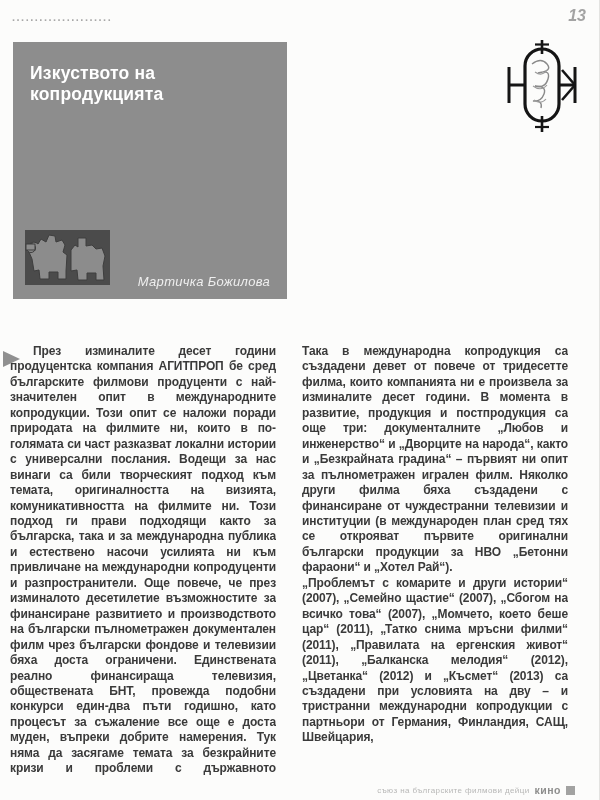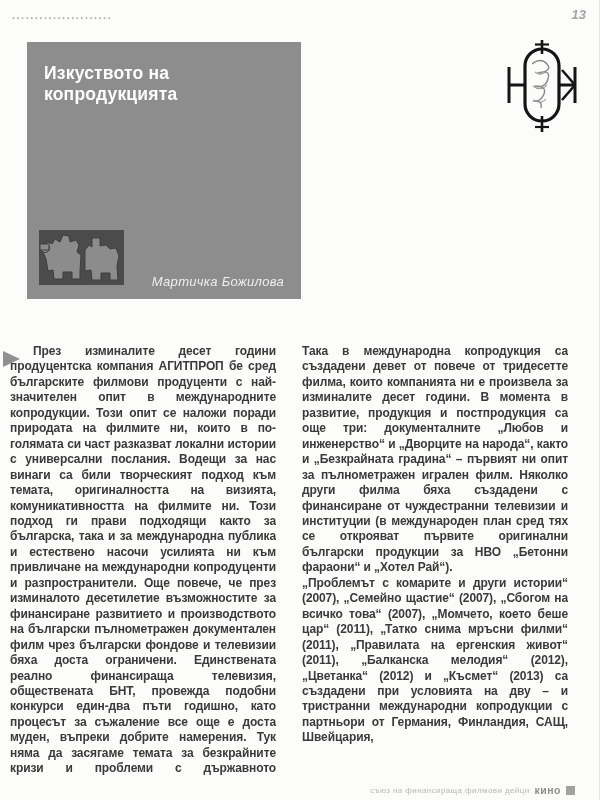--- a/index.html
+++ b/index.html
@@ -13,27 +13,26 @@
 
   
   .runhead{
     position:absolute;top:7px;left:12px;right:13px;
     display:flex;align-items:baseline;
     font-size:11px;font-weight:bold;color:#9d9d9d;
     white-space:nowrap;
   }
   .runhead .dots{letter-spacing:1.5px;color:#a8a8a8;font-weight:bold;}
   .runhead .rh-title{margin-left:2px;letter-spacing:.3px;}
-  .runhead .pageno{margin-left:auto;color:#a3a3a3;font-size:13px;font-style:italic;}
+  .runhead .pageno{margin-left:auto;color:#a3a3a3;font-size:16px;font-style:italic;}
 
   
   .title-box{
     position:absolute;left:13px;top:42px;width:274px;height:257px;
     background:#8d8d8d;
-    margin-left:14px;
   }
   .title-box h1{
     position:absolute;top:21px;left:17px;right:10px;margin:0;
     font-size:17.5px;line-height:21px;font-weight:bold;color:#ffffff;
     letter-spacing:.2px;
   }
   .agitprop-logo{position:absolute;left:12px;bottom:14px;width:85px;height:57px;}
   .author{
     position:absolute;right:17px;bottom:10px;
     font-size:13px;font-style:italic;color:#efefef;letter-spacing:.3px;
@@ -128,18 +127,18 @@
     <div class="col left">
       <p>През изминалите десет години продуцентска компания АГИТПРОП бе сред българските филмови продуценти с най-значителен опит в международните копродукции. Този опит се наложи поради природата на филмите ни, които в по-голямата си част разказват локални истории с универсални послания. Водещи за нас винаги са били творческият подход към темата, оригиналността на визията, комуникативността на филмите ни. Този подход ги прави подходящи както за българска, така и за международна публика и естествено насочи усилията ни към привличане на международни копродуценти и разпространители. Още повече, че през изминалото десетилетие възможностите за финансиране развитието и производството на български пълнометражен документален филм чрез български фондове и телевизии бяха доста ограничени. Единствената реално финансираща телевизия, обществената БНТ, провежда подобни конкурси един-два пъти годишно, като процесът за съжаление все още е доста муден, въпреки добрите намерения. Тук няма да засягаме темата за безкрайните кризи и проблеми с държавното финансиране на българските филми, свързани с практическото орязване на бюджета за кино почти наполовина през последните години. Ето защо за АГИТ-</p>
     </div>
     <div class="col right">
       <p>Така в международна копродукция са създадени девет от повече от тридесетте филма, които компанията ни е произвела за изминалите десет години. В момента в развитие, продукция и постпродукция са още три: документалните „Любов и инженерство“ и „Дворците на народа“, както и „Безкрайната градина“ – първият ни опит за пълнометражен игрален филм. Няколко други филма бяха създадени с финансиране от чуждестранни телевизии и институции (в международен план сред тях се открояват първите оригинални български продукции за НВО „Бетонни фараони“ и „Хотел Рай“).</p>
       <p>„Проблемът с комарите и други истории“ (2007), „Семейно щастие“ (2007), „Сбогом на всичко това“ (2007), „Момчето, което беше цар“ (2011), „Татко снима мръсни филми“ (2011), „Правилата на ергенския живот“ (2011), „Балканска мелодия“ (2012), „Цветанка“ (2012) и „Късмет“ (2013) са създадени при условията на дву – и тристранни международни копродукции с партньори от Германия, Финландия, САЩ, Швейцария,</p>
     </div>
   </main>
 
   <div class="pfooter">
-    <span class="ftext">съюз на финансираща филмови дейци</span>
+    <span class="ftext">съюз на българските филмови дейци</span>
     <span class="fbrand">кино</span>
     <span class="fsquare"></span>
   </div>
 
 </div>
 
 </body></html>

